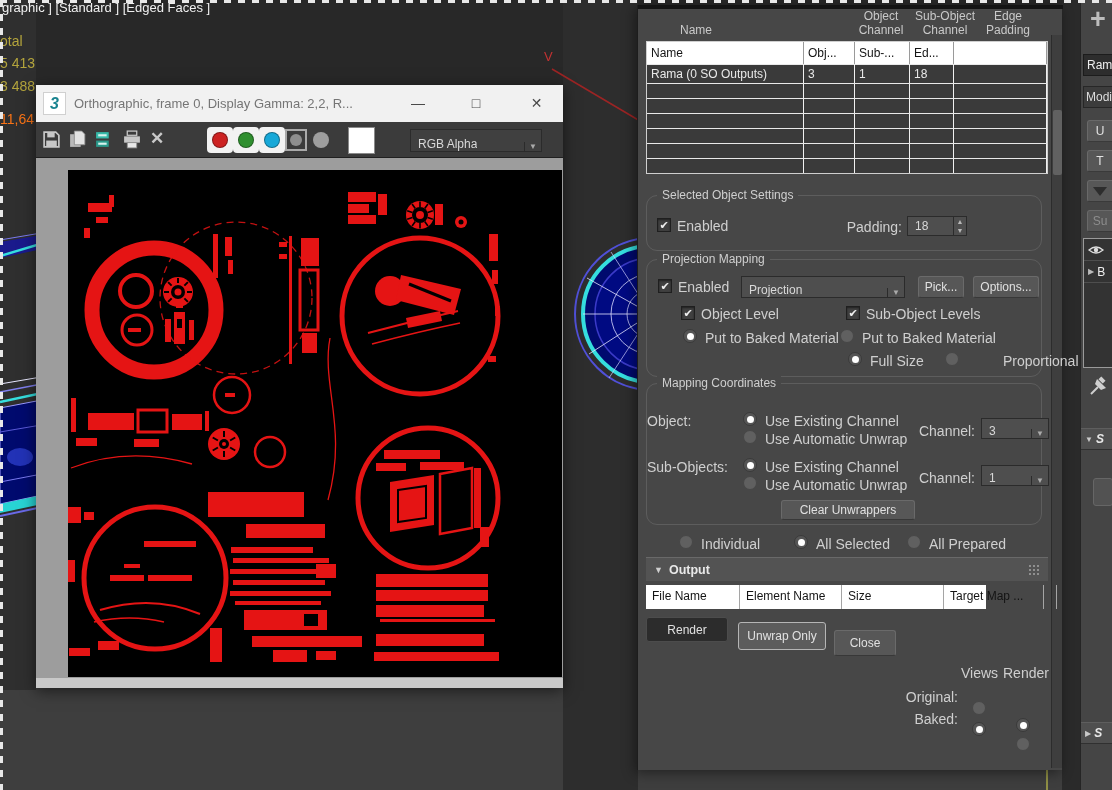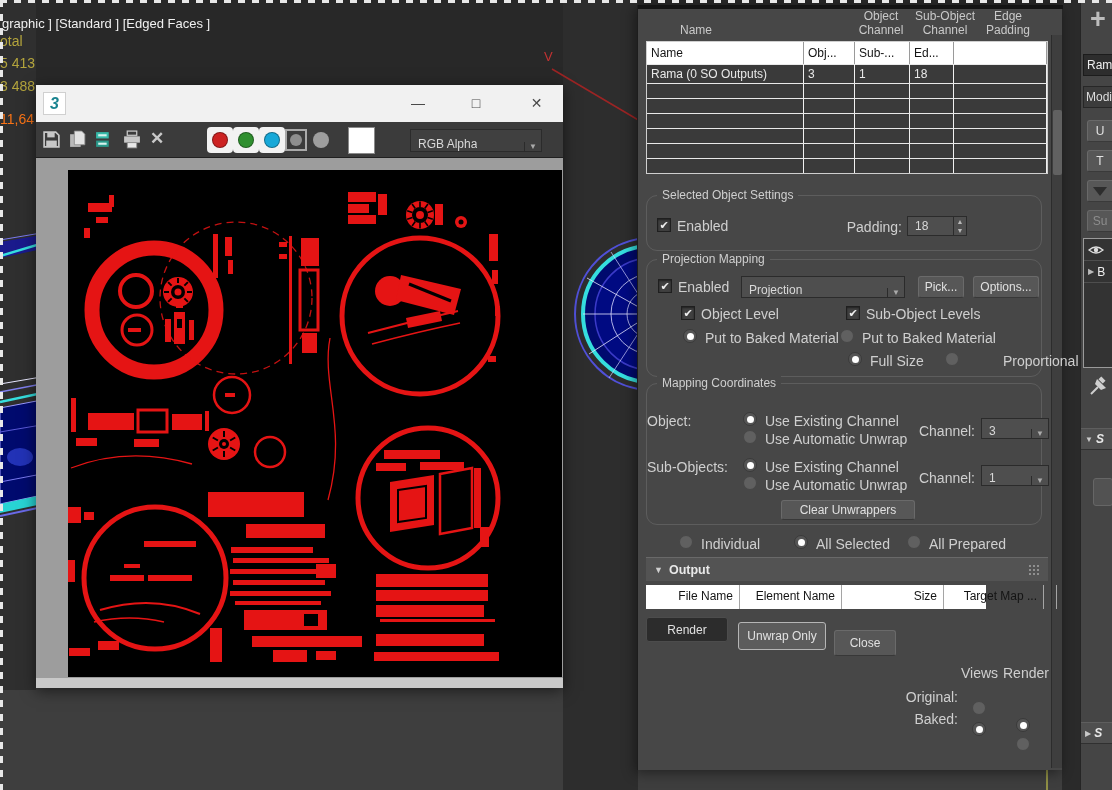--- a/index.html
+++ b/index.html
@@ -76,21 +76,21 @@
   .spin { position:absolute; background:#4e4e4e; border:1px solid #2b2b2b; display:flex; color:#d8d8d8; }
   .spin .sv { flex:1; padding:2px 0 0 7px; }
   .spin .sa { width:13px; border-left:1px solid #2b2b2b; color:#b7b7b7; font-size:7px; line-height:9px; text-align:center; }
   #out-hdr { left:8px; top:552px; width:402px; height:24px; background:#535353; border-top:1px solid #696969;
              display:flex; align-items:center; color:#e9e9e9; }
   #out-hdr .arr { font-size:9px; margin:0 6px 0 8px; color:#cfcfcf; }
   #out-hdr b { font-size:12.5px; }
   #out-grip { margin-left:auto; margin-right:8px; width:12px; height:12px;
               background-image:radial-gradient(#8f8f8f 1px, transparent 1.2px); background-size:4px 4px; }
   #out-table { left:8px; top:580px; width:340px; height:24px; background:#fff; color:#141414;
-               display:grid; grid-template-columns:94px 102px 102px 100px 1fr;text-align:right; }
+               display:grid; grid-template-columns:94px 102px 102px 100px 1fr; }
   #out-table > div { border-right:1px solid #a5a5a5; padding:4px 6px; white-space:nowrap; overflow:hidden; }
 
   
   #cmd { left:1080px; top:0; width:32px; height:790px; background:#454545; border-left:1px solid #252525; z-index:10; color:#ddd; }
   #cmd-plus { left:5px; top:6px; width:24px; height:26px; color:#bdbdbd; font-size:27px; font-weight:bold; line-height:26px; text-align:center; }
   #cmd-name { left:2px; top:54px; width:30px; height:22px; background:#2d2d2d; border:1px solid #1c1c1c;
               color:#eee; font-size:12px; line-height:20px; padding-left:3px; overflow:hidden; white-space:nowrap; }
   #cmd-mod { left:2px; top:86px; width:30px; height:22px; background:#3c3c3c; border:1px solid #272727;
              color:#ddd; font-size:12px; line-height:20px; padding-left:2px; overflow:hidden; white-space:nowrap; }
   .cbtn { position:absolute; left:6px; width:26px; height:22px; background:#575757; border:1px solid #696969; border-bottom-color:#3a3a3a;
@@ -108,21 +108,21 @@
 </head>
 <body>
 
 <div id="stage">
 
   <div class="abs" id="vp-top-dark"></div>
   <div class="abs" id="vp-left-strip"></div>
   <div class="abs" id="vp-mid-strip"></div>
   <div class="abs" id="vp-gap-strip"></div>
 
-  <div class="abs vp-text" style="left:2px; top:16px;">graphic ] [Standard ] [Edged Faces ]</div>
+  <div class="abs vp-text" style="left:2px; top:0;">graphic ] [Standard ] [Edged Faces ]</div>
   <div class="abs vp-stat" style="left:0; top:33px;">otal</div>
   <div class="abs vp-stat" style="left:0; top:55px;">5 413</div>
   <div class="abs vp-stat" style="left:0; top:78px;">3 488</div>
   <div class="abs vp-stat vp-stat-hi" style="left:0; top:111px;">11,64</div>
 
   <div class="abs" style="left:0; top:232px; width:47px; height:286px; overflow:hidden;">
     <svg width="47" height="286" viewBox="0 0 47 286">
       <polygon points="0,10 47,2 47,16 0,26" fill="#1a1a8c"></polygon>
       <line x1="0" y1="8" x2="47" y2="0" stroke="#7a7af0" stroke-width="1"></line>
       <line x1="0" y1="24" x2="47" y2="10" stroke="#35dede" stroke-width="2.5"></line>
@@ -158,20 +158,21 @@
       <text x="4" y="16" fill="#c23232" font-size="13">V</text>
       <line x1="12" y1="24" x2="100" y2="76" stroke="#9c2424" stroke-width="1.5"></line>
     </svg>
   </div>
 
   <div class="abs" id="yellow-line"></div>
 
   <div class="abs" id="rw">
     <div class="abs" id="rw-title">
       <div class="abs" id="rw-logo">3</div>
+      <div class="abs" id="rw-title-text">Orthographic, frame 0, Display Gamma: 2,2, R...</div>
       <div class="abs wctl" style="left:362px;">—</div>
       <div class="abs wctl" style="left:420px;">□</div>
       <div class="abs wctl" style="left:478px; width:45px;">✕</div>
     </div>
 
     <div class="abs" id="rw-toolbar">
       <div class="abs tbi" style="left:6px;">
         <svg width="19" height="19" viewBox="0 0 18 18">
             <path d="M2,2 h11 l3,3 v11 h-14 z" fill="none" stroke="#c8c8c8" stroke-width="1.6"></path>
             <rect x="5" y="2.5" width="7" height="4.5" fill="#c8c8c8"></rect>

